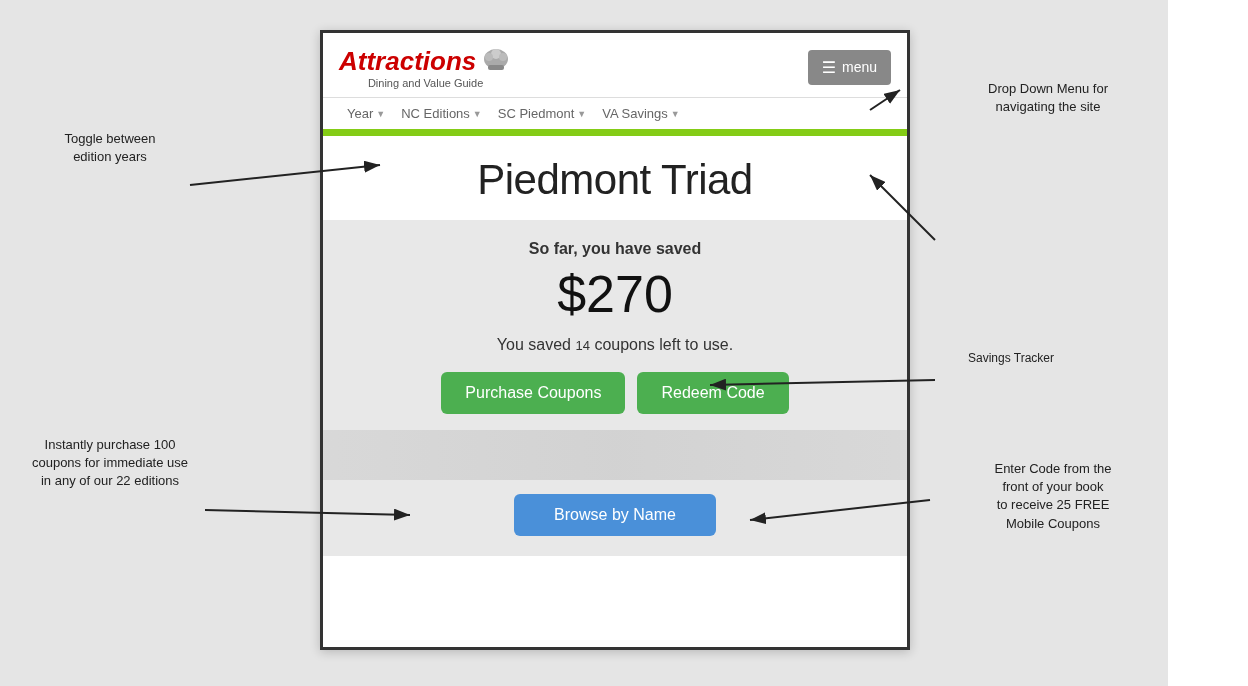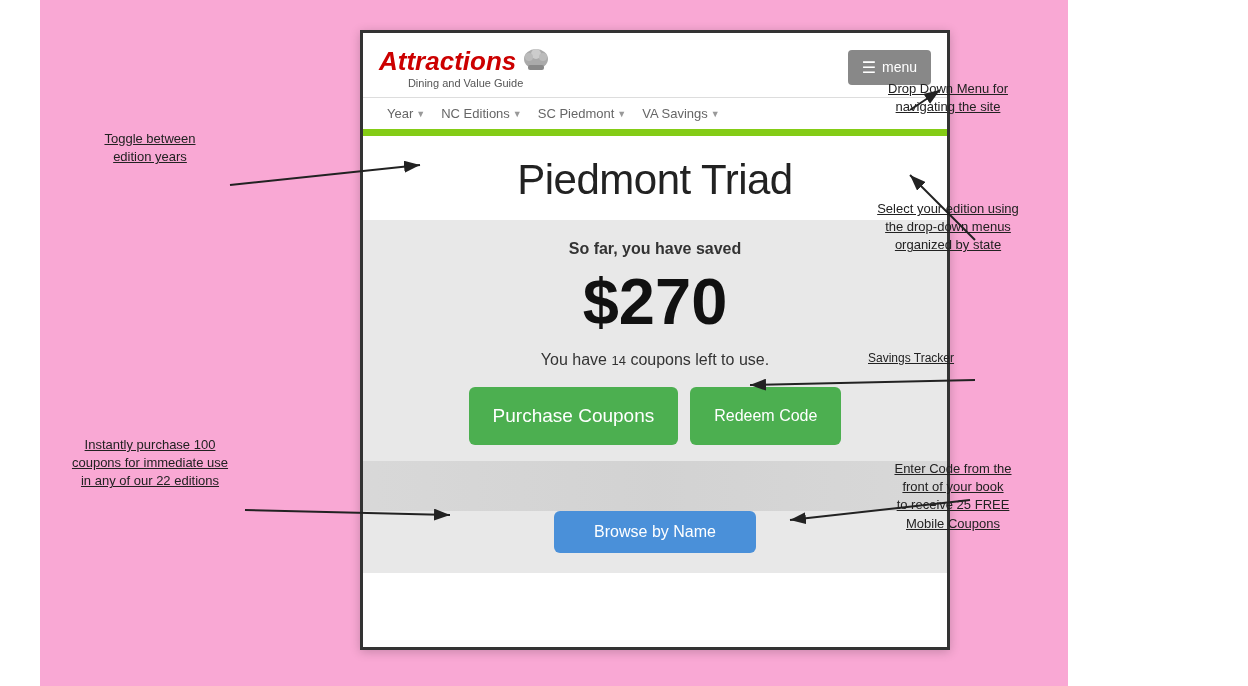--- a/index.html
+++ b/index.html
@@ -7,25 +7,24 @@
       width: 1248px;
       height: 686px;
       background: #ffffff;
       font-family: Arial, sans-serif;
       position: relative;
       overflow: hidden;
     }
 
     
     .app-container {
-      width: 1028px;
+      width: 1168px;
       height: 686px;
       position: relative;
-      background: #f9a8d4;
-      margin-left: 40px;
+      background: #e5e5e5;
     }
 
     
     .phone-frame {
       position: absolute;
       left: 320px;
       top: 30px;
       width: 590px;
       height: 620px;
       border: 3px solid #333;
@@ -114,22 +113,22 @@
     }
 
     .savings-label {
       font-size: 16px;
       color: #333;
       margin-bottom: 6px;
       font-weight: bold;
     }
 
     .savings-amount {
-      font-size: 65px;
-      font-weight: 700;
+      font-size: 52px;
+      font-weight: 400;
       color: #111;
       margin-bottom: 12px;
     }
 
     .coupons-left {
       font-size: 16px;
       color: #333;
       margin-bottom: 18px;
     }
 
@@ -140,30 +139,30 @@
       gap: 12px;
       margin-bottom: 16px;
     }
 
     .btn-purchase {
       background: #4caf50;
       color: #fff;
       border: none;
       padding: 12px 24px;
       border-radius: 6px;
-      font-size: 19px;
+      font-size: 16px;
       cursor: pointer;
       font-weight: 500;
     }
 
     .btn-redeem {
       background: #4caf50;
       color: #fff;
       border: none;
-      padding: 20px 24px;
+      padding: 12px 24px;
       border-radius: 6px;
       font-size: 16px;
       cursor: pointer;
       font-weight: 500;
     }
 
     .btn-browse {
       background: #4a90d9;
       color: #fff;
       border: none;
@@ -175,21 +174,20 @@
       margin-bottom: 10px;
     }
 
     
     .annotation {
       position: absolute;
       font-size: 13px;
       color: #222;
       line-height: 1.4;
       font-family: Arial, sans-serif;
-      text-decoration: underline;
     }
 
     
     .arrows-overlay {
       position: absolute;
       top: 0;
       left: 0;
       width: 1248px;
       height: 686px;
       pointer-events: none;
@@ -298,48 +296,45 @@
       </div>
     </div>
 
     <div class="main-content">
       <h1 class="page-title">Piedmont Triad</h1>
 
       <div class="savings-section">
         <p class="savings-label">So far, you have saved</p>
         <p class="savings-amount">$270</p>
         <p class="coupons-left">
-          <span>You have</span>
+          <span>You saved</span>
           <span style="font-size:13px;">14</span>
           <span>coupons left to use.</span>
         </p>
         <div class="buttons-row">
           <button class="btn-purchase">Purchase Coupons</button>
           <button class="btn-redeem">Redeem Code</button>
         </div>
 
         <div style="background:linear-gradient(to right,#bbb,#aaa,#bbb);height:50px;margin:0 -16px;opacity:0.35;"></div>
-        <div style="">
+        <div style="padding-top:14px;">
           <button class="btn-browse">Browse by Name</button>
         </div>
       </div>
     </div>
   </div>
 
   <div class="annotation ann-toggle">
     <span>Toggle between<br>edition years</span>
   </div>
 
   <div class="annotation ann-dropdown">
     <span>Drop Down Menu for<br>navigating the site</span>
   </div>
 
-  <div class="annotation ann-select">
-    <span>Select your edition using<br>the drop-down menus<br>organized by state</span>
-  </div>
 
   <div class="annotation ann-savings">
     <span>Savings Tracker</span>
   </div>
 
   <div class="annotation ann-instant">
     <span>Instantly purchase 100<br>coupons for immediate use<br>in any of our 22 editions</span>
   </div>
 
   <div class="annotation ann-enter-code">

